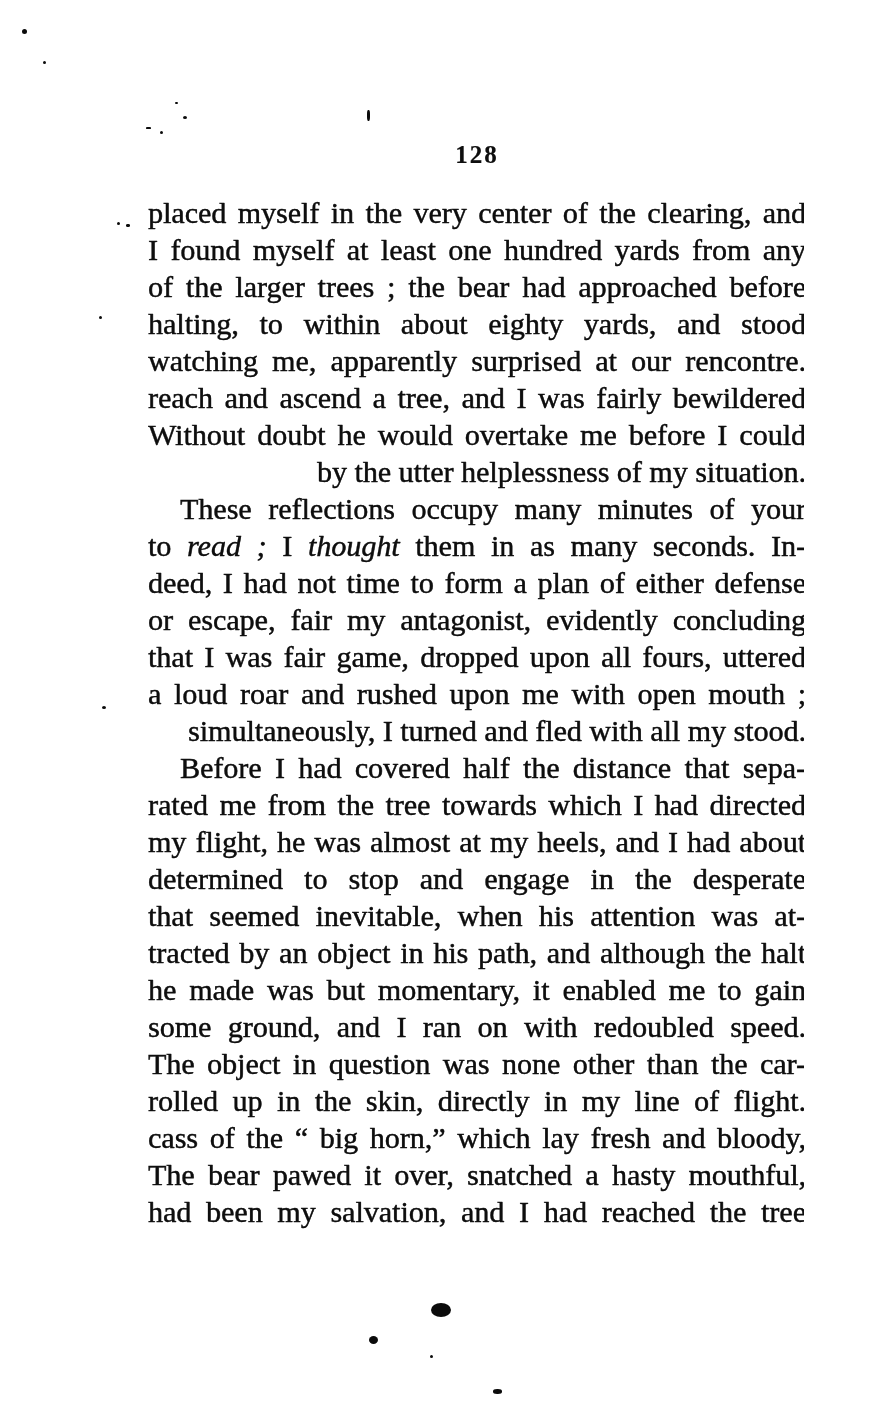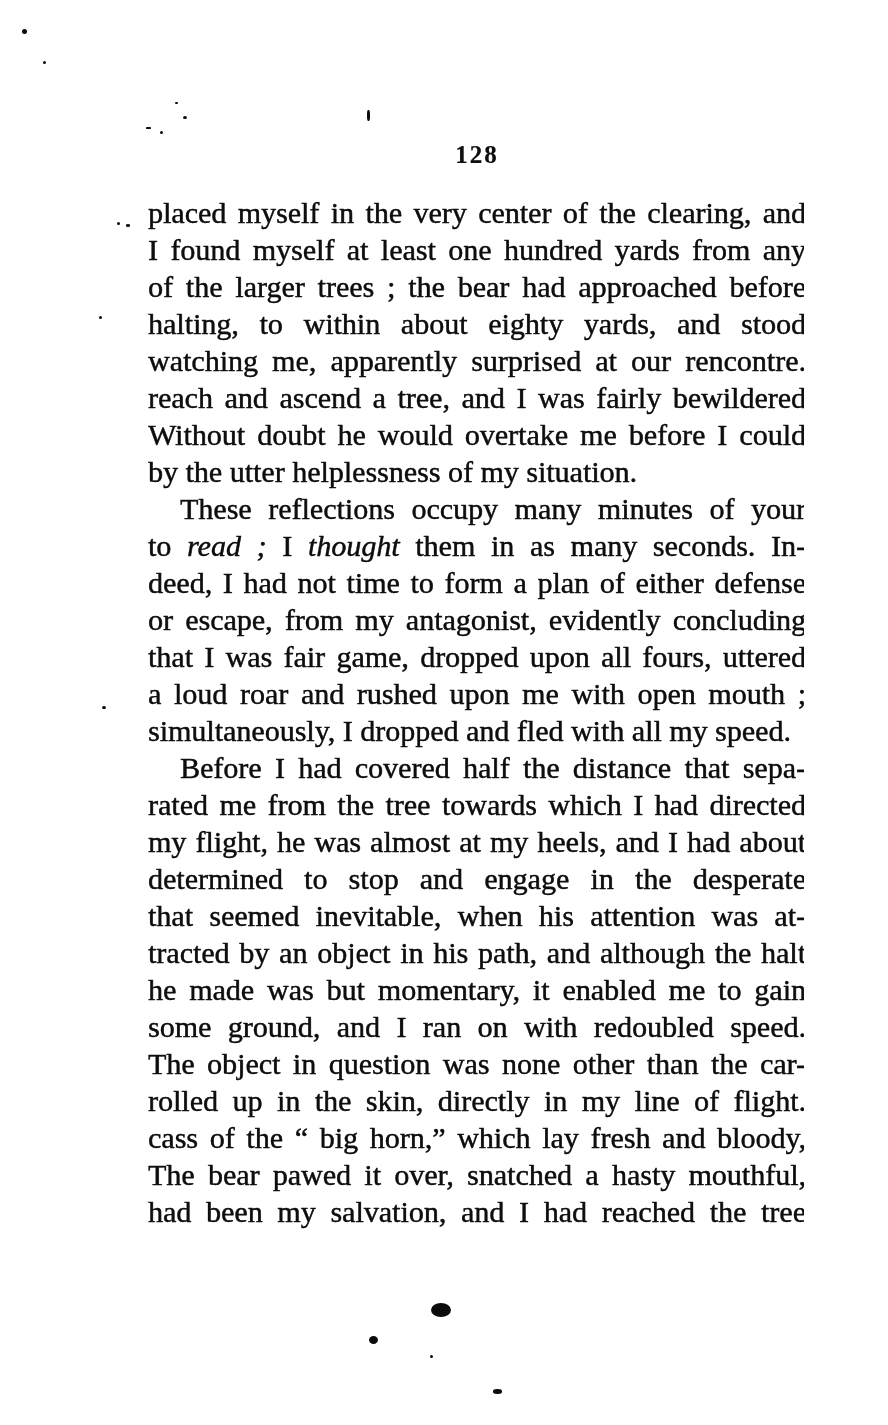--- a/index.html
+++ b/index.html
@@ -35,20 +35,21 @@
     width: 658px;
     font-size: 30px;
     line-height: 37px;
     -webkit-text-stroke: 0.3px #111;
     text-shadow: 0.4px 0 0 rgba(10,10,10,0.55);
   }
   .para { margin: 0; }
   .line {
     height: 37px;
     overflow: hidden;
+    text-align: right;
   }
   .line.j {
     text-align: justify;
     text-align-last: justify;
   }
   .line.ind {
     text-indent: 32px;
     font-family: Liberation Serif, serif;
   }
   .line i { }
@@ -70,24 +71,24 @@
         <div class="line j">halting, to within about eighty yards, and stood</div>
         <div class="line j">watching me, apparently surprised at our rencontre.</div>
         <div class="line j">reach and ascend a tree, and I was fairly bewildered</div>
         <div class="line j">Without doubt he would overtake me before I could</div>
         <div class="line">by the utter helplessness of my situation.</div>
       </div>
       <div class="para">
         <div class="line j ind">These reflections occupy many minutes of your time</div>
         <div class="line j">to <i>read ;</i> I <i>thought</i> them in as many seconds.  In-</div>
         <div class="line j">deed, I had not time to form a plan of either defense</div>
-        <div class="line j">or escape, from my antagonist, evidently concluding</div>
+        <div class="line j">or escape, fair my antagonist, evidently concluding</div>
         <div class="line j">that I was fair game, dropped upon all fours, uttered</div>
         <div class="line j">a loud roar and rushed upon me with open mouth ;</div>
-        <div class="line">simultaneously, I dropped and fled with all my speed.</div>
+        <div class="line">simultaneously, I turned and fled with all my stood.</div>
       </div>
       <div class="para">
         <div class="line j ind">Before I had covered half the distance that sepa-</div>
         <div class="line j">rated me from the tree towards which I had directed</div>
         <div class="line j">my flight, he was almost at my heels, and I had about</div>
         <div class="line j">determined to stop and engage in the desperate conflict</div>
         <div class="line j">that seemed inevitable, when his attention was at-</div>
         <div class="line j">tracted by an object in his path, and although the halt</div>
         <div class="line j">he made was but momentary, it enabled me to gain</div>
         <div class="line j">some ground, and I ran on with redoubled speed.</div>

